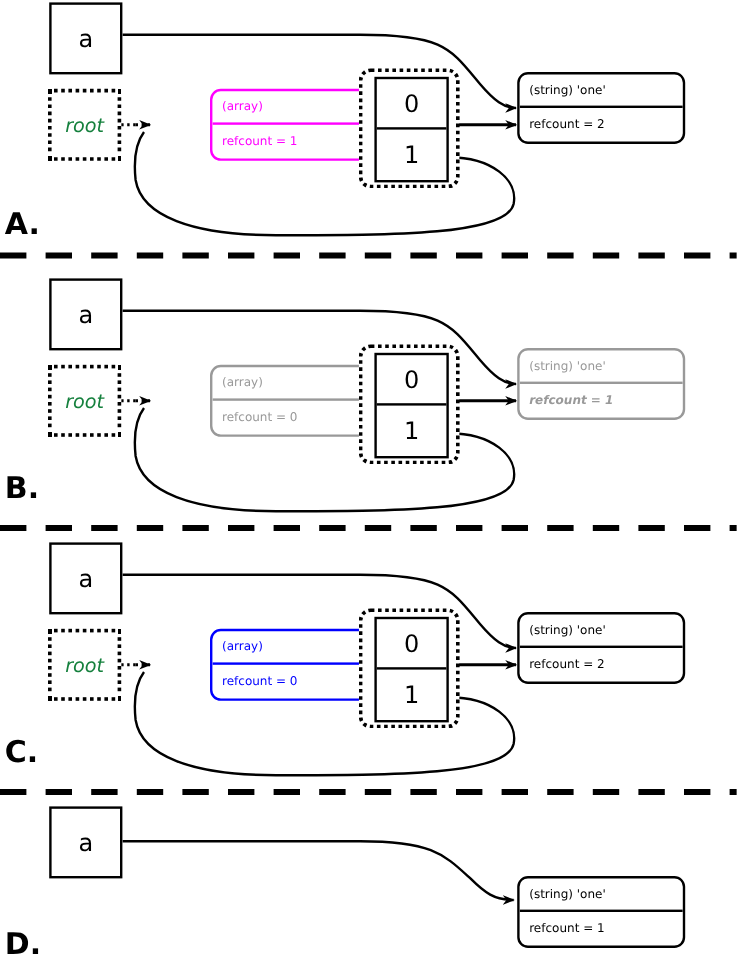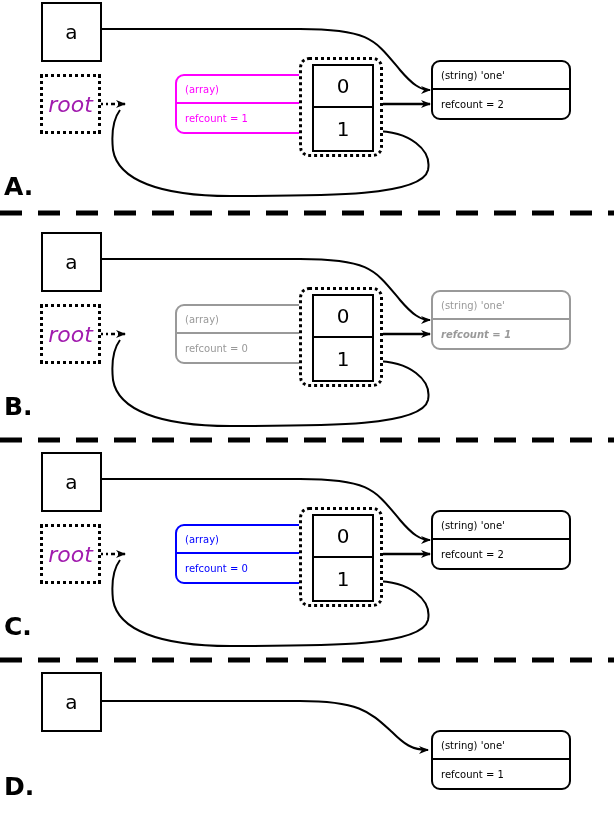--- a/index.html
+++ b/index.html
@@ -31,21 +31,21 @@
     font-size:20px;color:#000;
   }
   
   .root-box{
     position:absolute;
     width:61px;height:60px;
     border:3px dotted #000;
     box-sizing:border-box;
     background:#fff;
     display:flex;align-items:center;justify-content:center;
-    font-size:22px;font-style:italic;color:#a21caf;
+    font-size:16px;font-style:italic;color:#15803d;
   }
   
   .zval{
     position:absolute;
     width:140px;height:60px;
     border:2px solid #000;
     border-radius:9px;
     box-sizing:border-box;
     background:#fff;
     overflow:hidden;

